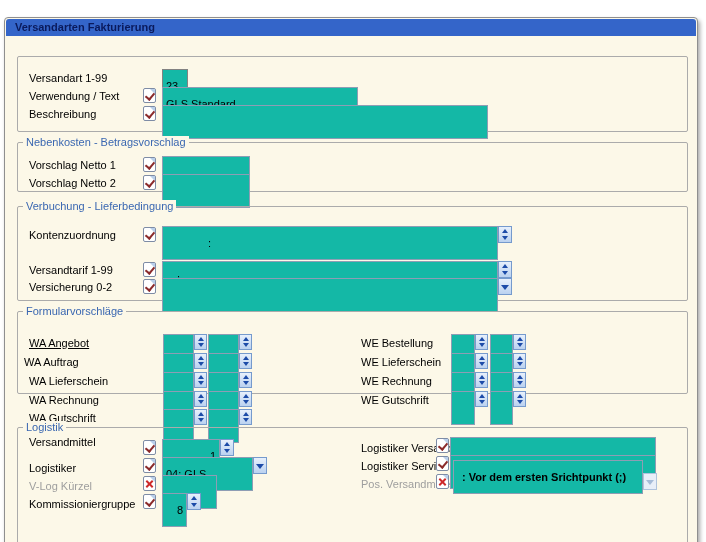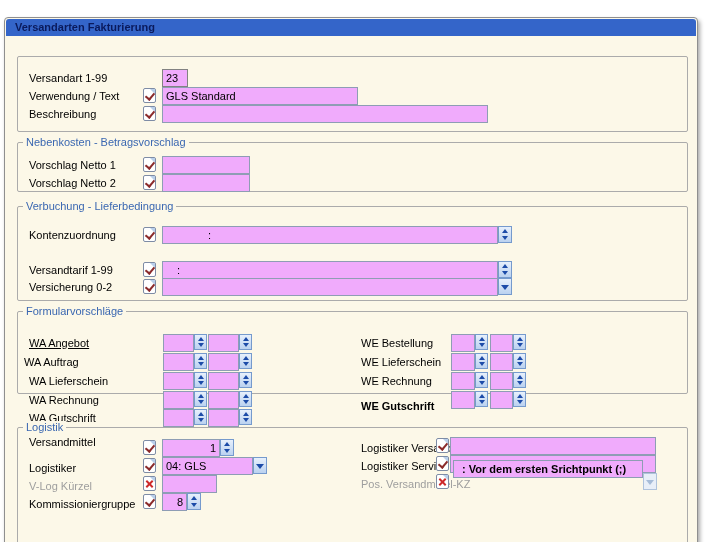--- a/index.html
+++ b/index.html
@@ -5,22 +5,22 @@
   html,body{margin:0;padding:0;background:#fff;width:706px;height:542px;overflow:hidden;position:relative;
     font-family:"Liberation Sans",sans-serif;}
   .window{position:absolute;left:4px;top:3px;width:694px;height:533px;background:#FCF8E8;
     border:1px solid #8f8f8f;border-radius:4px;box-shadow:2px 3px 4px rgba(0,0,0,.35);box-sizing:border-box;margin-top:14px;}
   .titlebar{position:absolute;left:1px;top:1px;width:690px;height:17px;background:#3465C9;border-radius:3px 3px 0 0;}
   .titletext{font:bold 11px "Liberation Sans",sans-serif;color:#0A1A5C;line-height:17px;padding-left:9px;white-space:nowrap;}
   .gbox{position:absolute;left:12px;width:671px;border:1px solid #ABABAB;border-radius:2px;box-sizing:border-box;}
   .legend{position:absolute;top:-7px;left:5px;background:#FCF8E8;padding:0 3px;font-size:11px;color:#3A67B1;white-space:nowrap;}
   .lbl{position:absolute;font-size:11px;color:#000;white-space:nowrap;}
   .dis{color:#9E9E9E;}
-  .inp{position:absolute;box-sizing:border-box;height:17px;border:1px solid #8E9DB4;background:#f0abfc;
-    font:11px "Liberation Sans",sans-serif;padding:8px 3px;color:#000;outline:none;}
+  .inp{position:absolute;box-sizing:border-box;height:17px;border:1px solid #8E9DB4;background:#14b8a6;
+    font:11px "Liberation Sans",sans-serif;padding:16px 3px;color:#000;outline:none;}
   .inp.ra{text-align:right;}
   .inp.sm{height:16px;}
   .keybox{border-color:#828282;}
   .btn{position:absolute;box-sizing:border-box;width:14px;height:17px;border:1px solid #759ACD;
     background:linear-gradient(#E7F0FC,#BBD2F0);}
   .btn.sm{height:16px;width:13px;}
   .spin::before{content:"";position:absolute;left:50%;margin-left:-3px;top:2px;width:0;height:0;
     border-left:3px solid transparent;border-right:3px solid transparent;border-bottom:4px solid #1C4BA8;}
   .spin::after{content:"";position:absolute;left:50%;margin-left:-3px;bottom:2px;width:0;height:0;
     border-left:3px solid transparent;border-right:3px solid transparent;border-top:4px solid #1C4BA8;}
@@ -91,21 +91,21 @@
   <div class="gbox" style="top:293px;height:83px;">
     <span class="legend">Formularvorschläge</span>
     <div class="lbl" style="left:11px;top:25px;text-decoration:underline;">WA Angebot</div>
     <div class="lbl" style="left:6px;top:44px;text-align:right;">WA Auftrag</div>
     <div class="lbl" style="left:11px;top:63px;">WA Lieferschein</div>
     <div class="lbl" style="left:11px;top:82px;">WA Rechnung</div>
     <div class="lbl" style="left:11px;top:100px;">WA Gutschrift</div>
     <div class="lbl" style="left:343px;top:25px;">WE Bestellung</div>
     <div class="lbl" style="left:343px;top:44px;">WE Lieferschein</div>
     <div class="lbl" style="left:343px;top:63px;">WE Rechnung</div>
-    <div class="lbl" style="left:343px;top:88px;font-weight:bold;">WE Gutschrift</div>
+    <div class="lbl" style="left:343px;top:82px;">WE Gutschrift</div>
   </div>
 
   <input class="inp sm" style="left: 158px; top: 316px; width: 31px;">
   <span class="btn sm spin" style="left:189px;top:316px;"></span>
   <input class="inp sm" style="left: 203px; top: 316px; width: 31px;">
   <span class="btn sm spin" style="left:234px;top:316px;"></span>
 
   <input class="inp sm" style="left: 158px; top: 335px; width: 31px;">
   <span class="btn sm spin" style="left:189px;top:335px;"></span>
   <input class="inp sm" style="left: 203px; top: 335px; width: 31px;">

